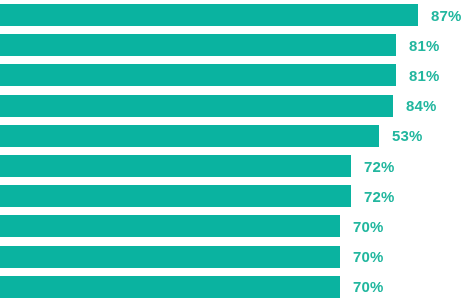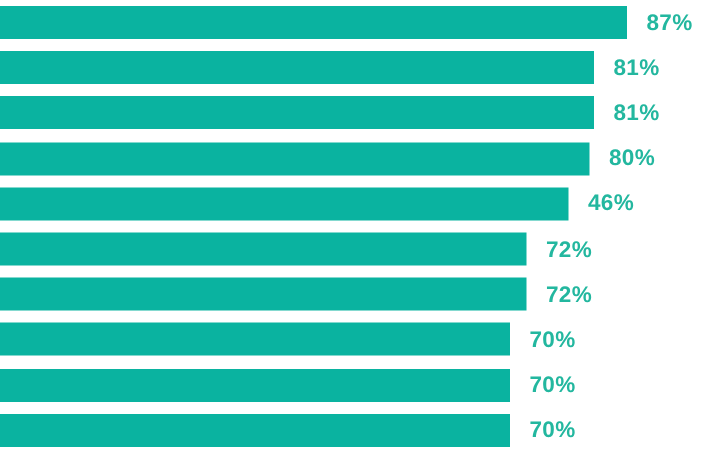--- a/index.html
+++ b/index.html
@@ -62,26 +62,26 @@
       <div class="bar-label" style="color: rgb(35, 183, 159);">81%</div>
     </div>
 
     <div class="bar-row">
       <div class="bar" style="width: 396px; background: rgb(10, 179, 160);"></div>
       <div class="bar-label" style="color: rgb(35, 183, 159);">81%</div>
     </div>
 
     <div class="bar-row">
       <div class="bar" style="width: 393px; background: rgb(10, 179, 160);"></div>
-      <div class="bar-label" style="color: rgb(35, 183, 159);">80%</div>
+      <div class="bar-label" style="color: rgb(35, 183, 159);">84%</div>
     </div>
 
     <div class="bar-row">
       <div class="bar" style="width: 379px; background: rgb(10, 179, 160);"></div>
-      <div class="bar-label" style="color: rgb(35, 183, 159);">46%</div>
+      <div class="bar-label" style="color: rgb(35, 183, 159);">53%</div>
     </div>
 
     <div class="bar-row">
       <div class="bar" style="width: 351px; background: rgb(10, 179, 160);"></div>
       <div class="bar-label" style="color: rgb(35, 183, 159);">72%</div>
     </div>
 
     <div class="bar-row">
       <div class="bar" style="width: 351px; background: rgb(10, 179, 160);"></div>
       <div class="bar-label" style="color: rgb(35, 183, 159);">72%</div>

